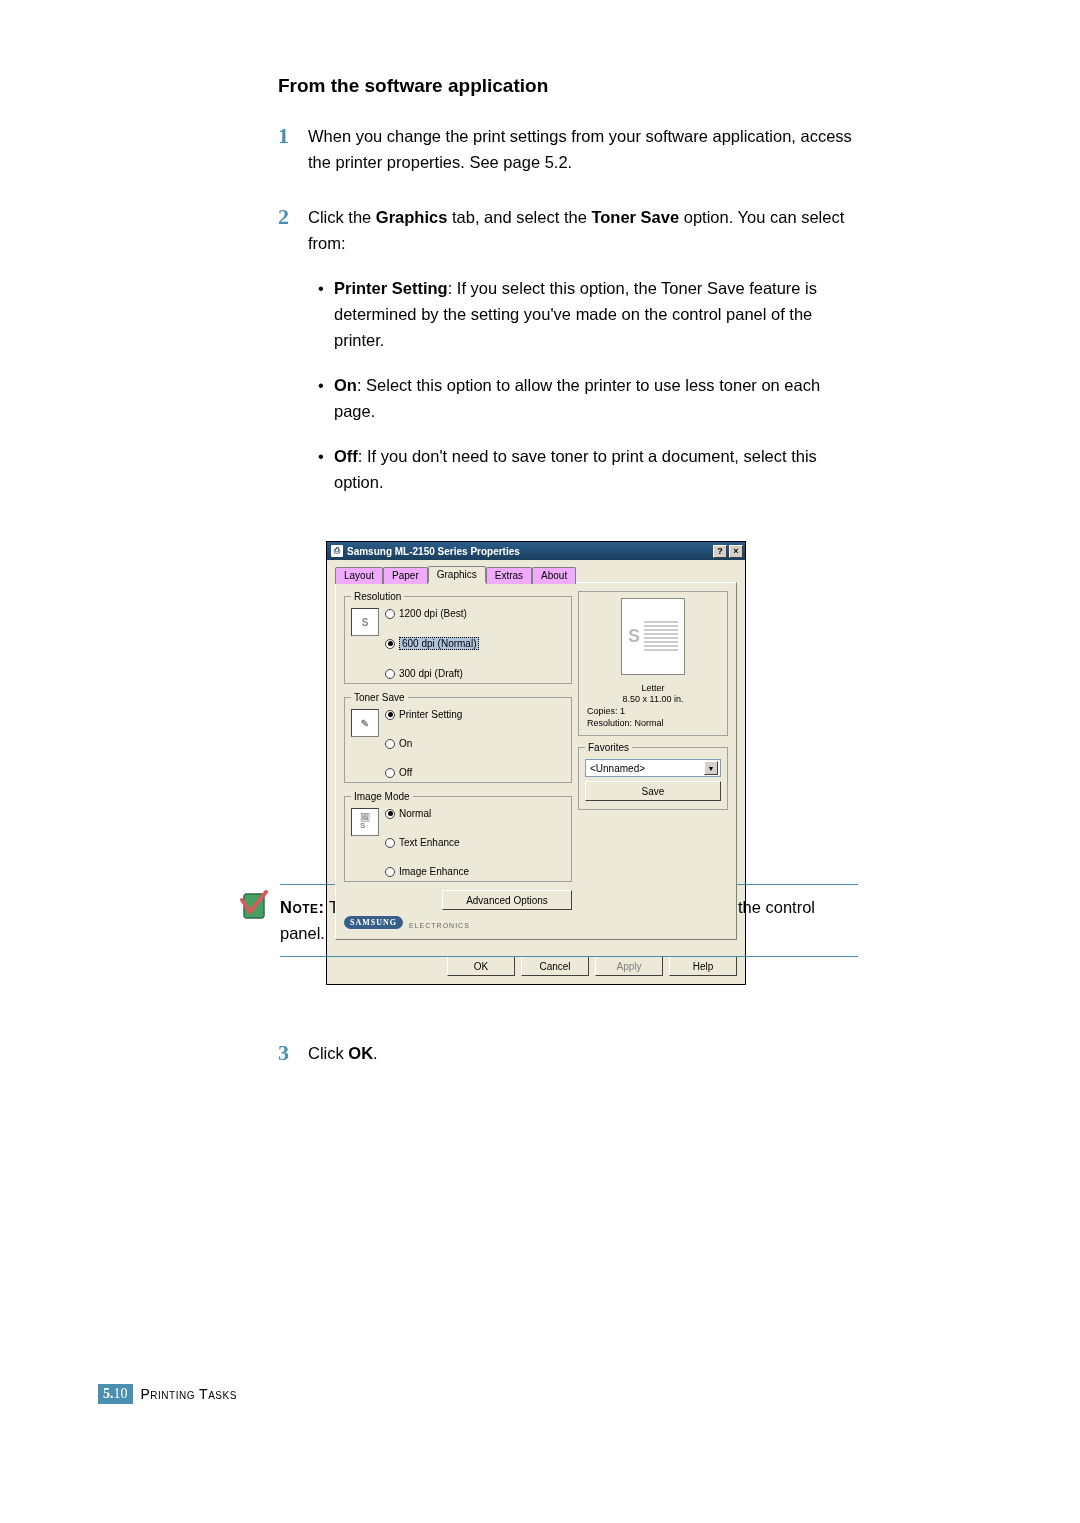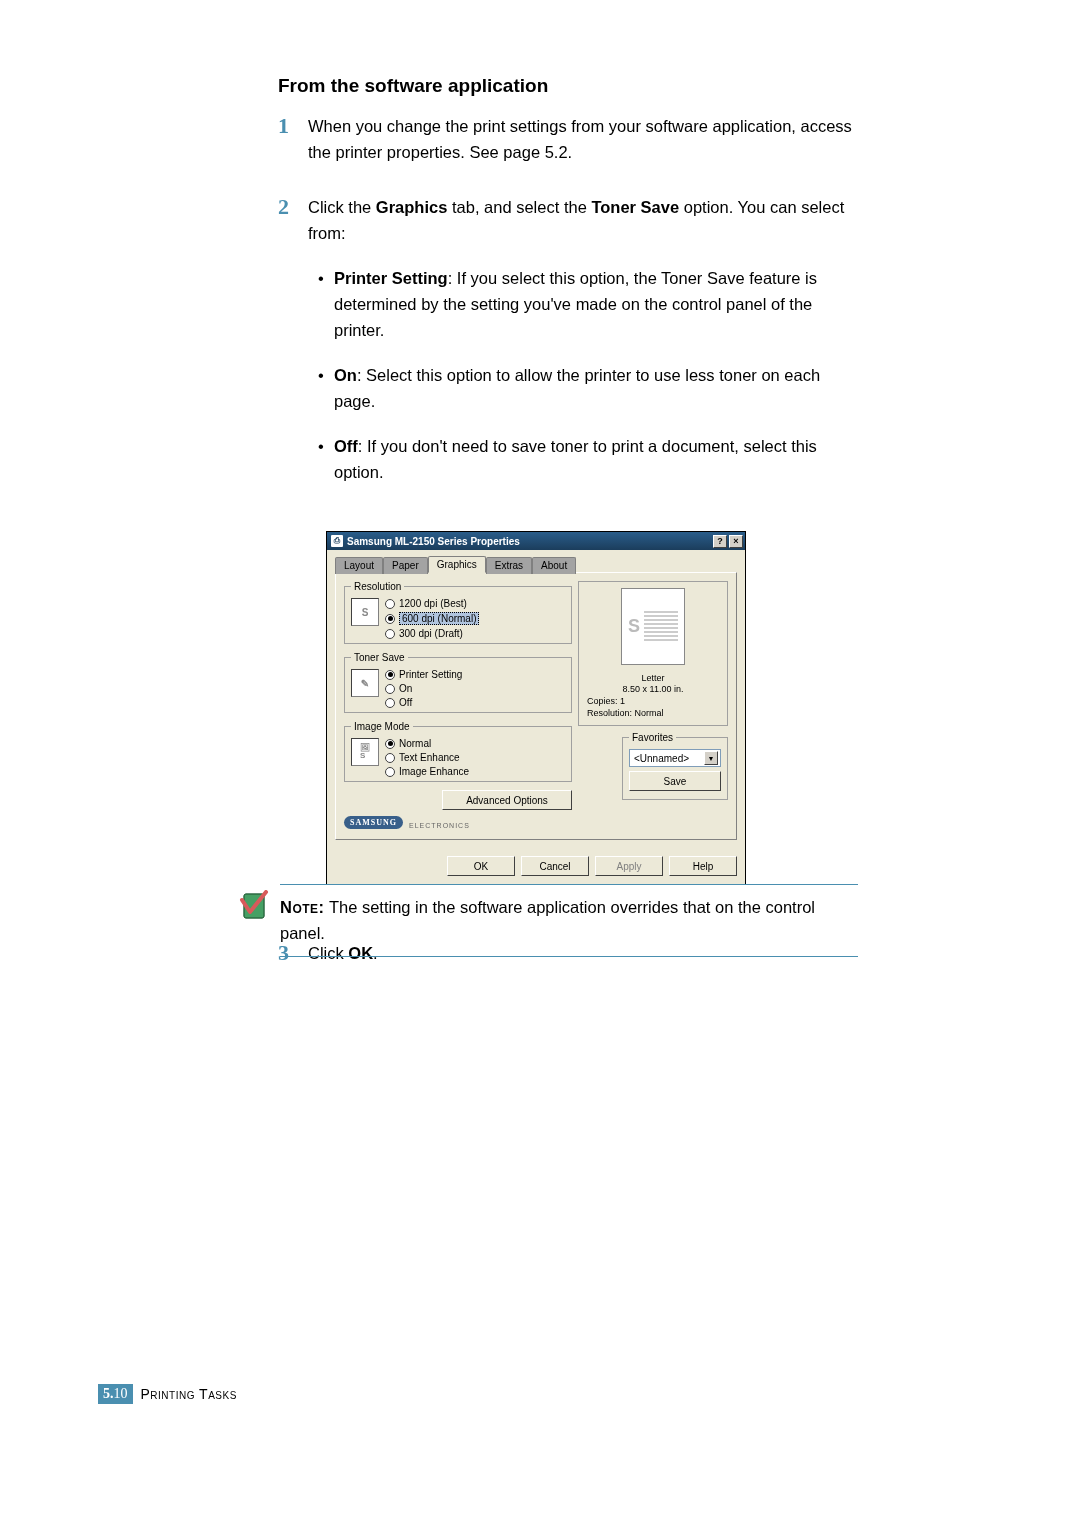--- a/index.html
+++ b/index.html
@@ -13,21 +13,21 @@
   }
   .page-content {
     position: absolute;
     left: 278px;
     top: 75px;
     width: 580px;
   }
   .section-heading {
     font-size: 19px;
     font-weight: bold;
-    margin-bottom: 16px;
+    margin-bottom: 26px;
   }
   .step-row {
     display: flex;
     align-items: flex-start;
     margin-bottom: 28px;
   }
   .step-num {
     width: 30px;
     flex-shrink: 0;
     color: #4a8fb0;
@@ -89,21 +89,21 @@
     border-right-color:#404040; border-bottom-color:#404040;
     display:flex; align-items:center; justify-content:center;
     font-size:9px; font-weight:bold; color:#000; line-height:1;
   }
   .dlg-body { padding: 6px 8px 8px 8px; }
   .tabstrip { display:flex; margin-bottom: -1px; position:relative; z-index:2; }
   .tab {
     padding: 2px 8px;
     border:1px solid #808080;
     border-bottom:none;
-    background:#a3a3a3;
+    background:#f0abfc;
     font-size:10px;
     margin-right:0;
     border-top-left-radius:2px; border-top-right-radius:2px;
     position: relative;
     top: 1px;
   }
   .tab.active {
     background:#ece9d8;
     border-bottom:1px solid #ece9d8;
     top:0;
@@ -126,21 +126,21 @@
     font-size:10px;
   }
   fieldset.grp legend { padding: 0 3px; font-size:10px; }
   .grp-row { display:flex; align-items:flex-start; }
   .grp-icon {
     width: 28px; height: 28px; border:1px solid #808080;
     border-top-color:#404040; border-left-color:#404040;
     background:#fff; display:flex; align-items:center; justify-content:center;
     margin-right:6px; font-weight:bold; color:#888; flex-shrink:0;
   }
-  .radio-col { display:flex; flex-direction:column; gap:3px; }
+  .radio-col { display:flex; flex-direction:column; gap:18px; }
   .radio-item { display:flex; align-items:center; gap:4px; font-size:10px; }
   .radio-dot {
     width:10px; height:10px; border-radius:50%; border:1px solid #404040;
     background:#fff; display:flex; align-items:center; justify-content:center;
   }
   .radio-dot.sel::after { content:""; width:5px; height:5px; background:#000; border-radius:50%; }
   .radio-label.boxed { background:#b0c4de; padding:0 2px; border:1px dotted #000; }
   .adv-btn, .save-btn {
     width: 130px; height:20px;
     background:#ece9d8; border:1px solid #fff;
@@ -159,21 +159,21 @@
   .preview-page {
     width: 64px; height:80px; border:1px solid #888; background:#fff;
     display:flex; align-items:center; justify-content:center;
     padding:6px; font-size:18px; font-weight:bold; color:#bbb;
     margin-bottom:8px;
   }
   .preview-lines { flex:1; margin-left:4px; }
   .preview-lines div { height:2px; background:#ccc; margin:2px 0; }
   .preview-meta { align-self:flex-start; width:100%; font-size:9px; line-height:1.3; padding:0 2px;}
   .preview-meta .center { text-align:center; }
-  .fav-grp { border:1px solid #a0a0a0; padding:6px 6px 8px 6px; font-size:10px;margin-left:44px;}
+  .fav-grp { border:1px solid #a0a0a0; padding:6px 6px 8px 6px; font-size:10px;}
   .fav-grp legend { padding:0 3px; }
   .dropdown {
     display:flex; align-items:center; justify-content:space-between;
     width:100%; height:18px; background:#fff; border:1px solid #7f9db9;
     padding:0 2px 0 4px; font-size:10px; margin-bottom:4px;
   }
   .dropdown-arrow {
     width:14px; height:14px; background:#d4d0c8;
     border:1px solid #fff; border-right-color:#404040; border-bottom-color:#404040;
     display:flex; align-items:center; justify-content:center; font-size:7px;

